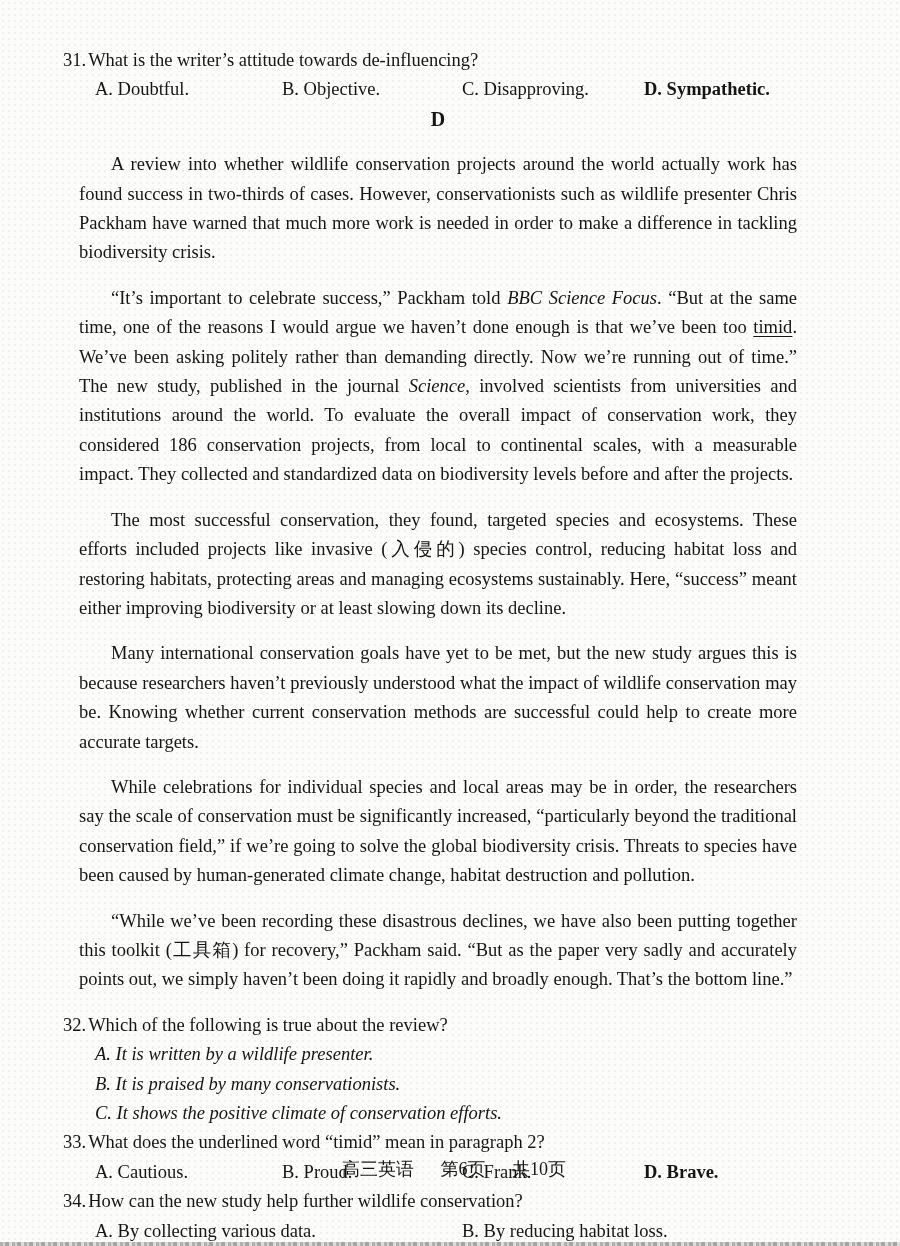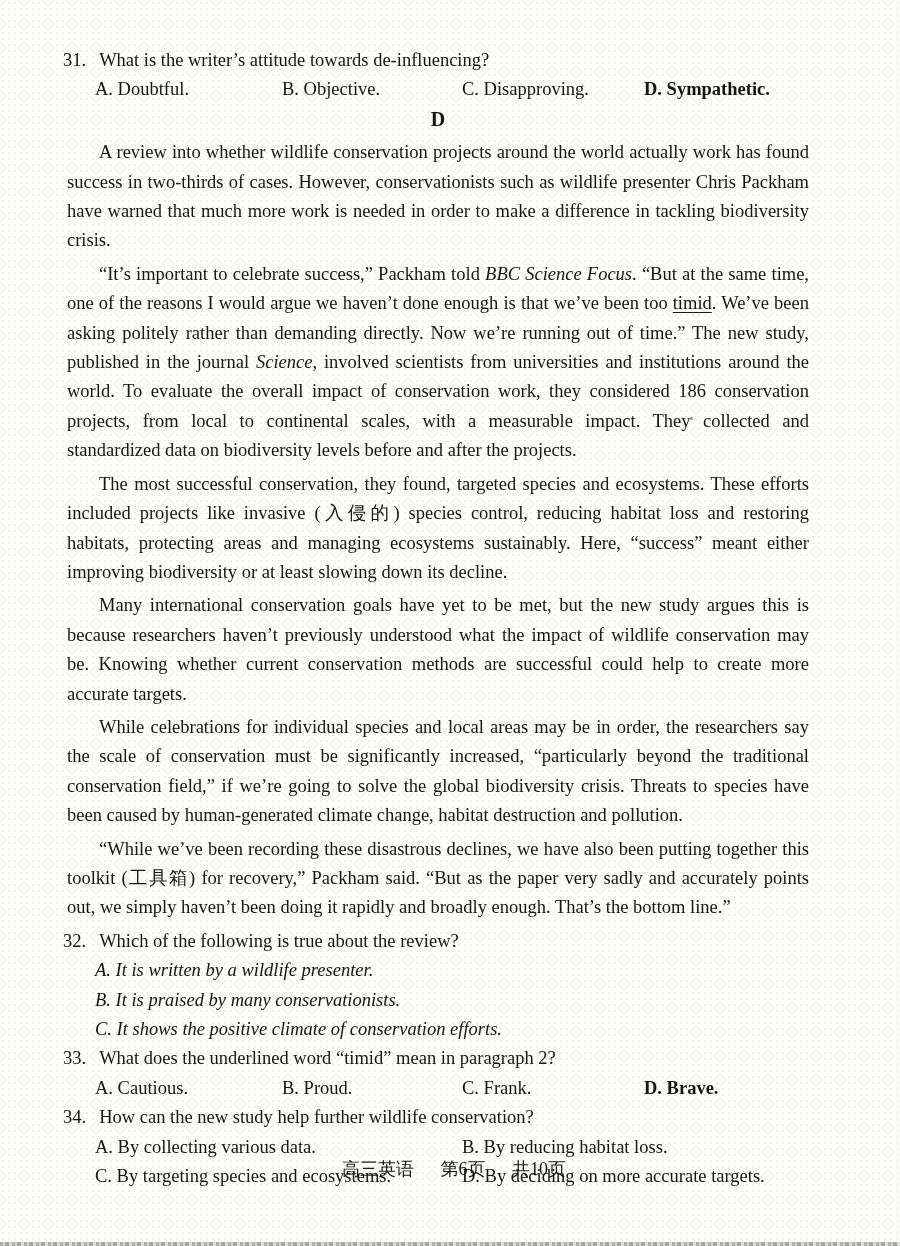--- a/index.html
+++ b/index.html
@@ -13,33 +13,33 @@
     background-image: radial-gradient(#f0f0ec 0.8px, transparent 0.9px);
     background-size: 6px 6px;
     font-family: "Liberation Serif", serif;
     color: #151515;
     font-size: 18.5px;
     line-height: 29.4px;
     padding: 46px 87px 0 63px;
     overflow: hidden;
   }
   .q-line { white-space: nowrap; }
-  .q-num { margin-right: 13px; }
+  .q-num { margin-right: 2px; }
   
   .opts-4 { display: flex; padding-left: 32px; white-space: nowrap; }
   .opts-4 .opt:nth-child(1) { width: 187px; }
   .opts-4 .opt:nth-child(2) { width: 180px; }
   .opts-4 .opt:nth-child(3) { width: 182px; }
   .opts-4 .opt:nth-child(4) { flex: 1; font-weight: bold; }
   
   .opts-list .opt { padding-left: 32px; font-style: italic; }
   
   .opts-2col { display: grid; grid-template-columns: 367px 1fr; padding-left: 32px; }
   .section-label { text-align: center; font-weight: bold; font-size: 20px; }
-  .passage p { margin: 4px; text-align: justify; text-indent: 32px; }
+  .passage p { margin: 16px; text-align: justify; text-indent: 32px; }
   .it { font-style: italic; }
   .ul { text-decoration: underline; text-underline-offset: 3px; }
   .footer {
     position: absolute;
     left: 8px; right: 0; bottom: 62px;
     text-align: center;
     font-size: 18px;
     white-space: nowrap;
   }
   .footer span { margin: 0 11px; }

